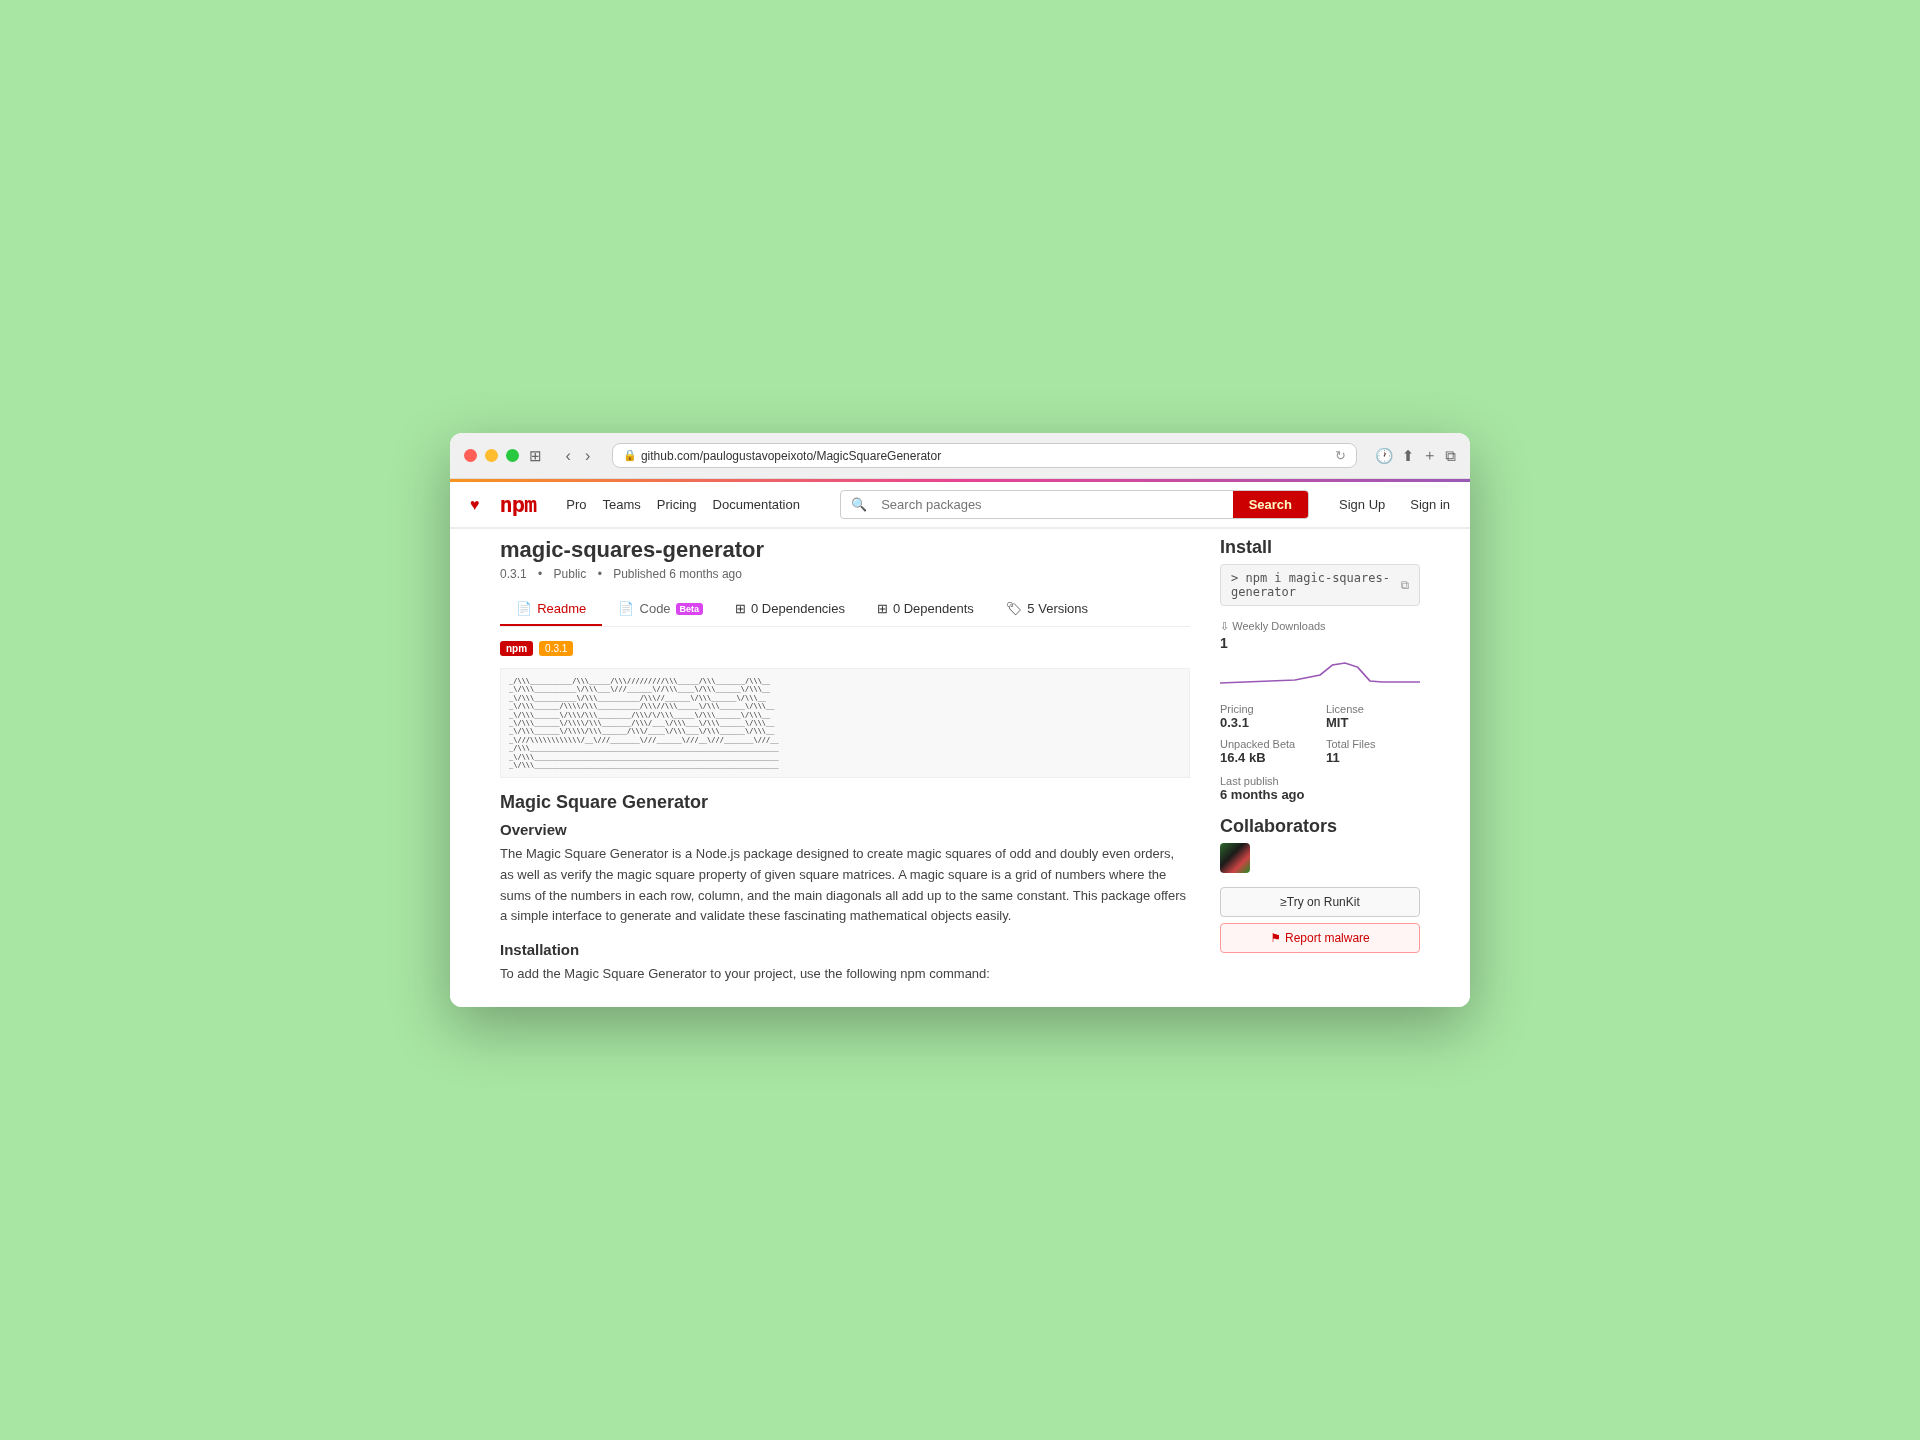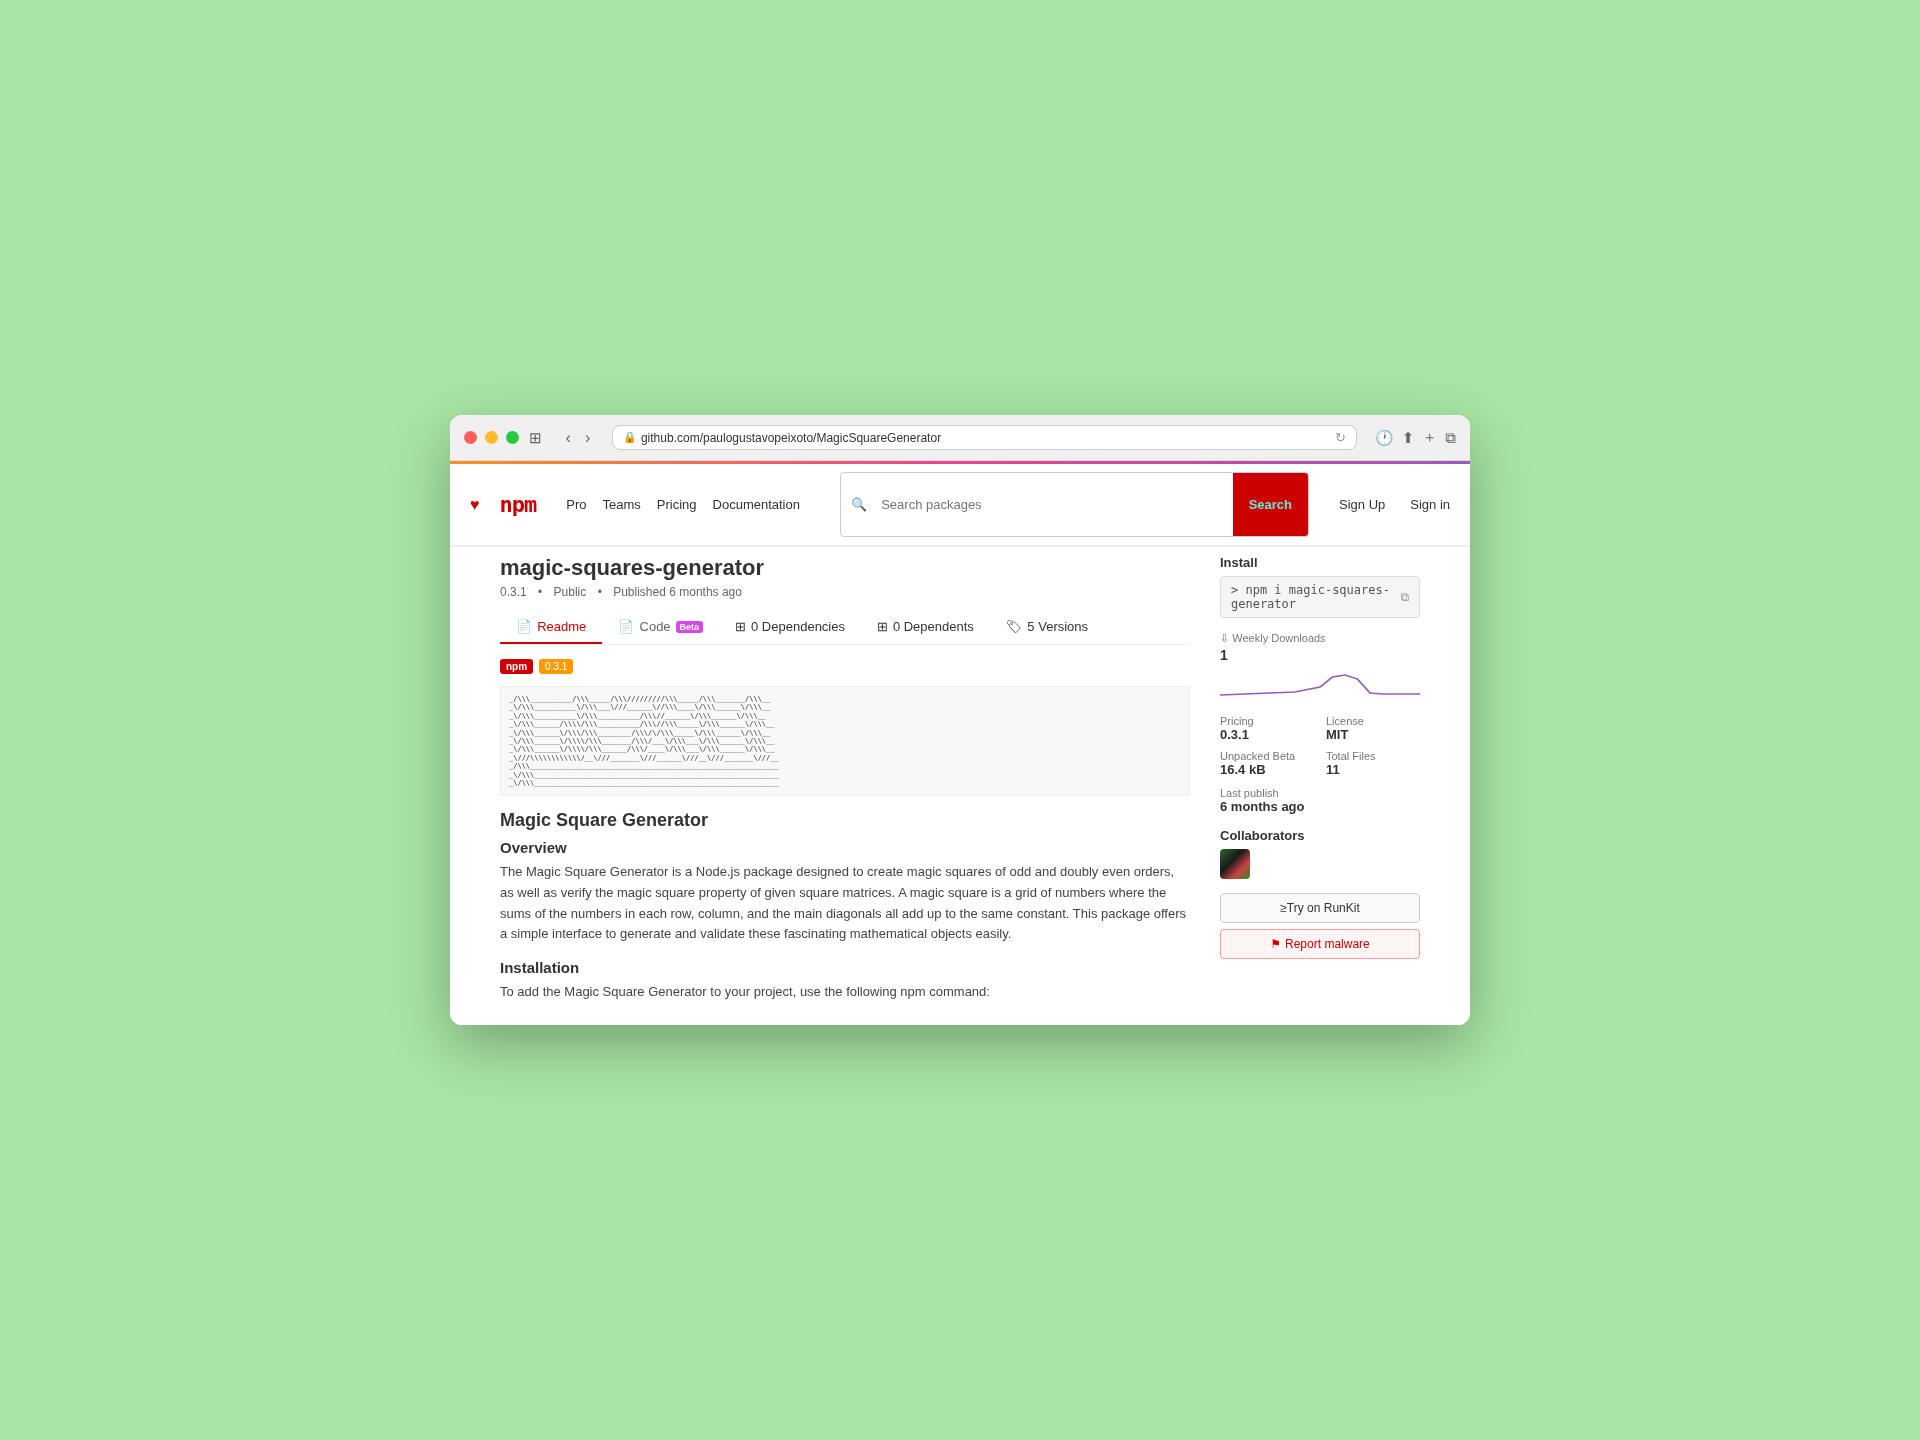--- a/index.html
+++ b/index.html
@@ -145,23 +145,23 @@
     }
     .npm-search-bar input {
       border: none;
       outline: none;
       padding: 6px 4px;
       font-size: 13px;
       flex: 1;
     }
     .npm-search-btn {
       background: #cc0000;
-      color: #5eead4;
+      color: #fef9c3;
       border: none;
-      padding: 24px 16px;
+      padding: 6px 16px;
       cursor: pointer;
       font-size: 13px;
       font-weight: 600;
     }
     .npm-auth-links {
       display: flex;
       gap: 25px;
       align-items: center;
       margin-left: 10px;
     }
@@ -278,21 +278,21 @@
       font-size: 13px;
       color: #444;
       line-height: 1.6;
       margin-bottom: 14px;
     }
     
     .sidebar-section {
       margin-bottom: 14px;
     }
     .sidebar-label {
-      font-size: 13px;
+      font-size: 18px;
       font-weight: 700;
       color: #333;
       margin-bottom: 6px;
     }
     .install-box {
       background: #f5f5f5;
       border: 1px solid #ddd;
       border-radius: 4px;
       padding: 6px 10px;
       font-family: monospace;

